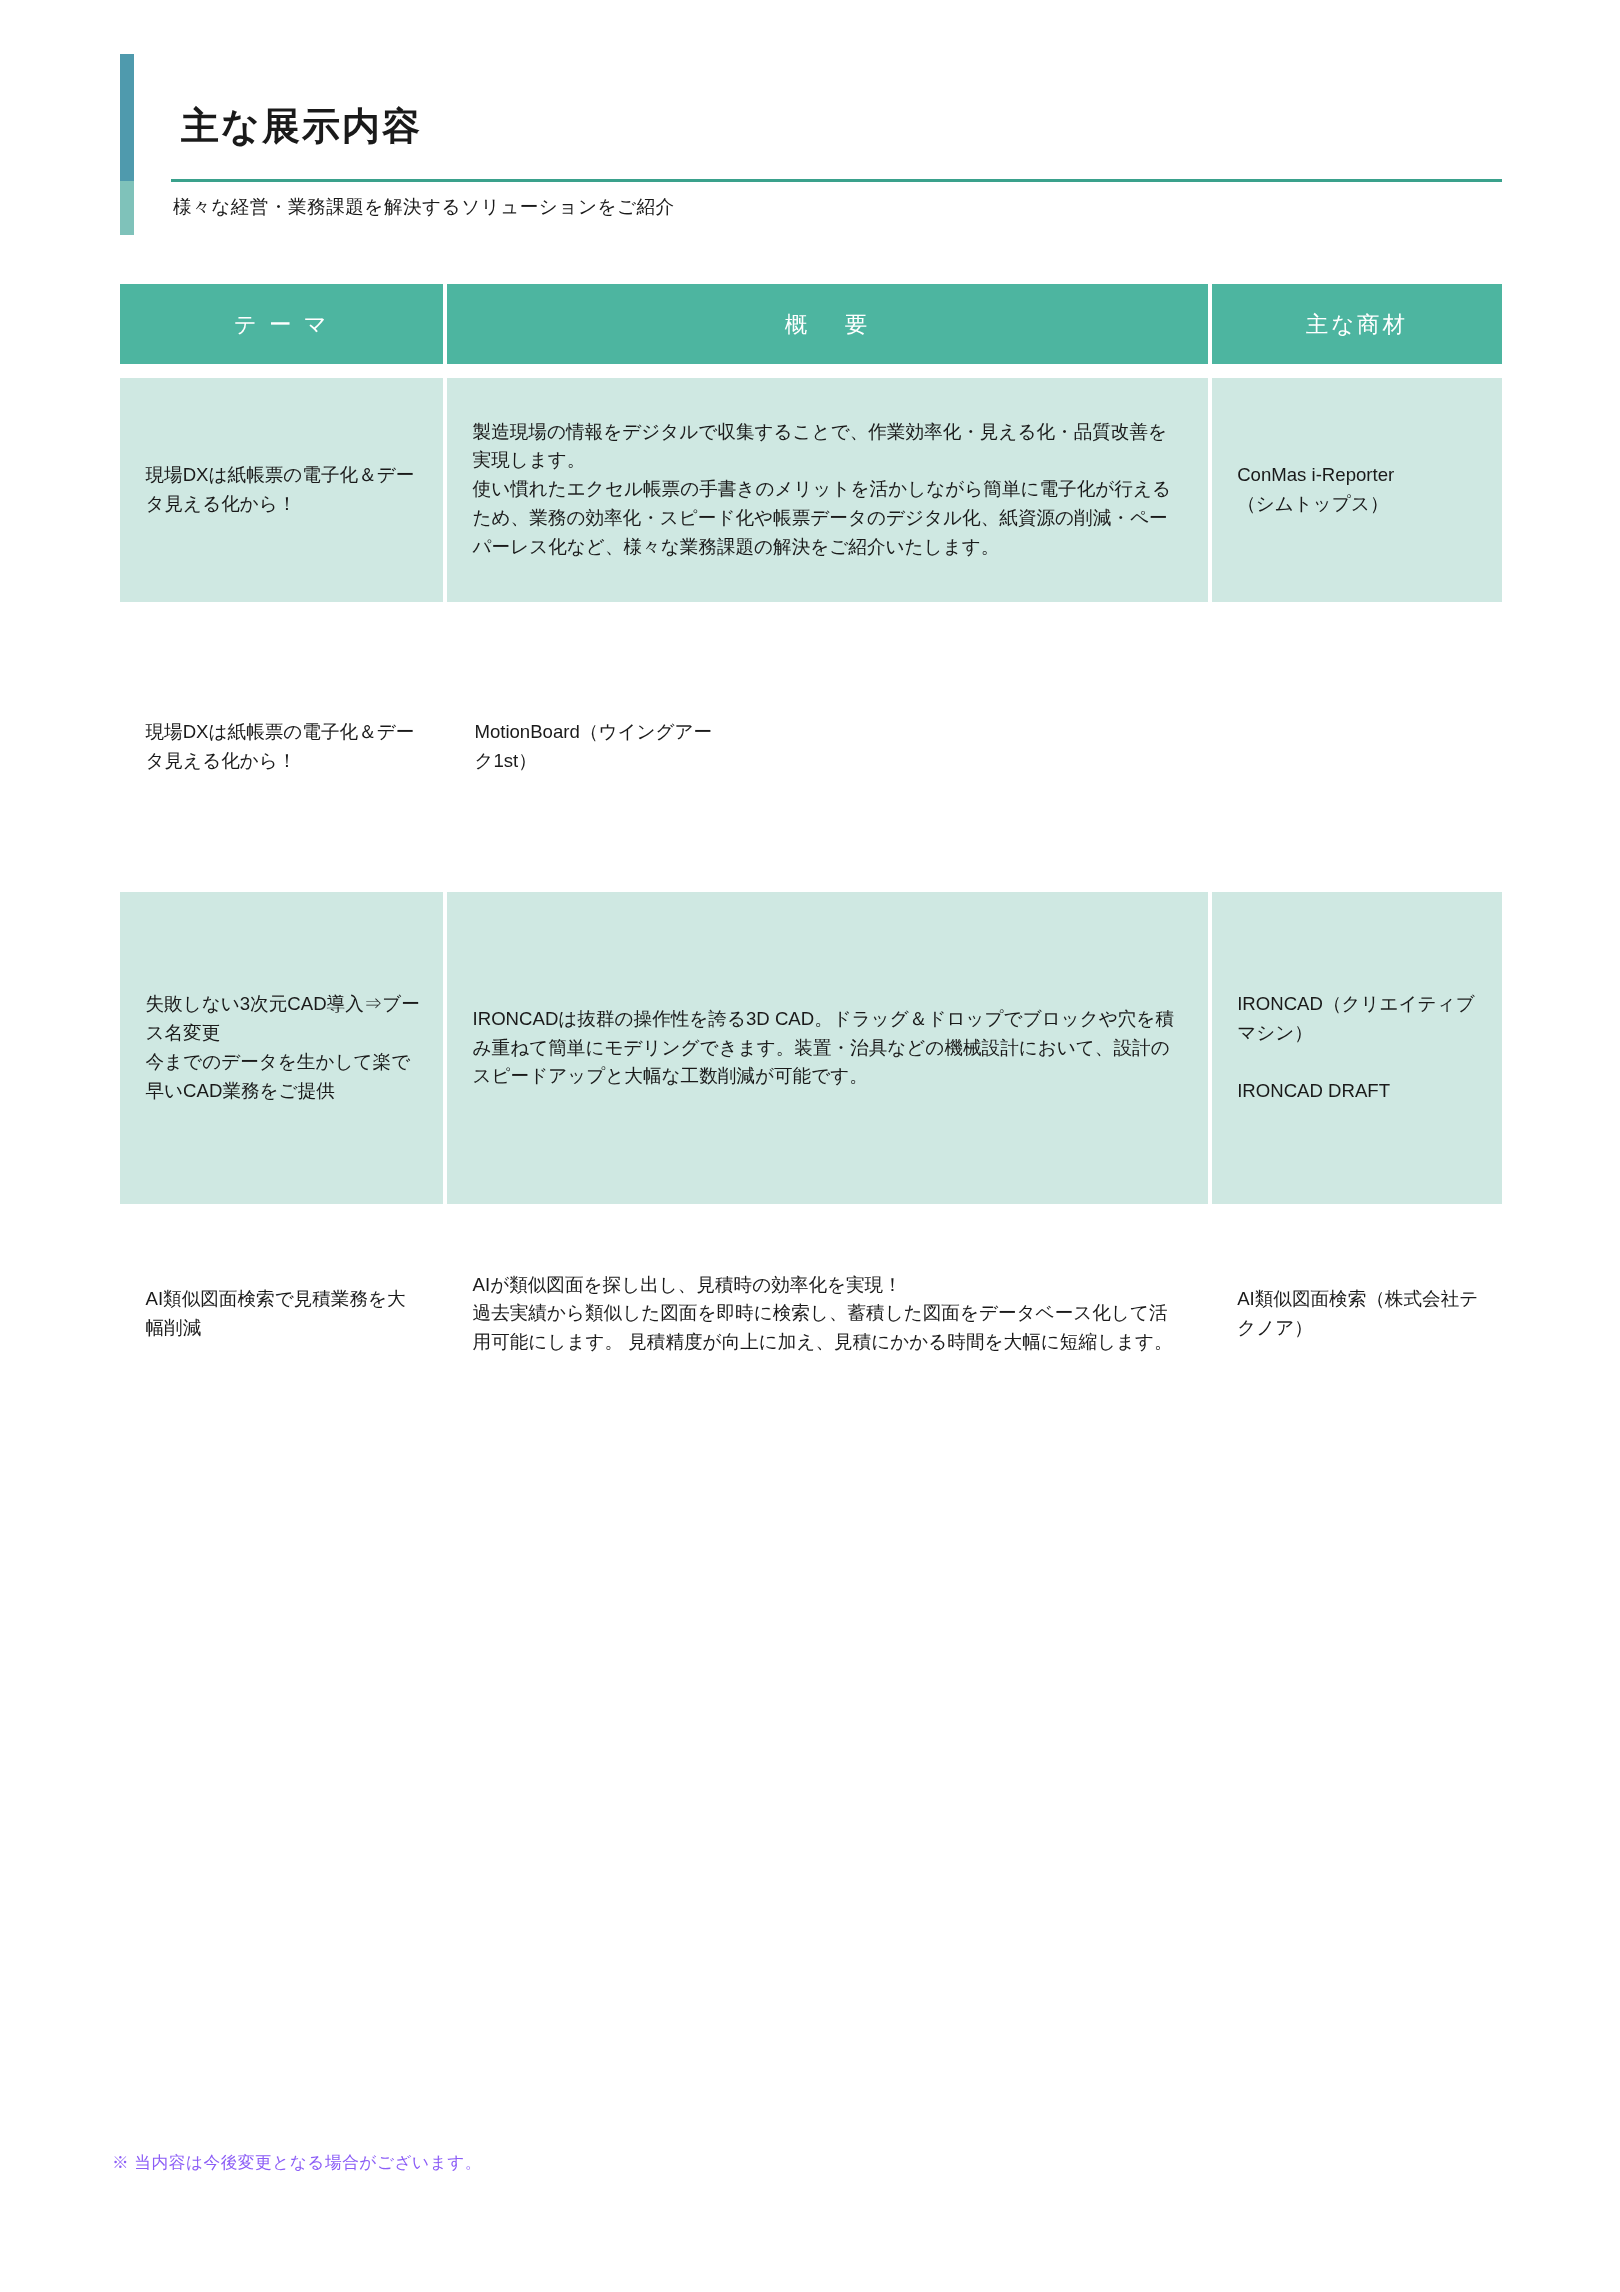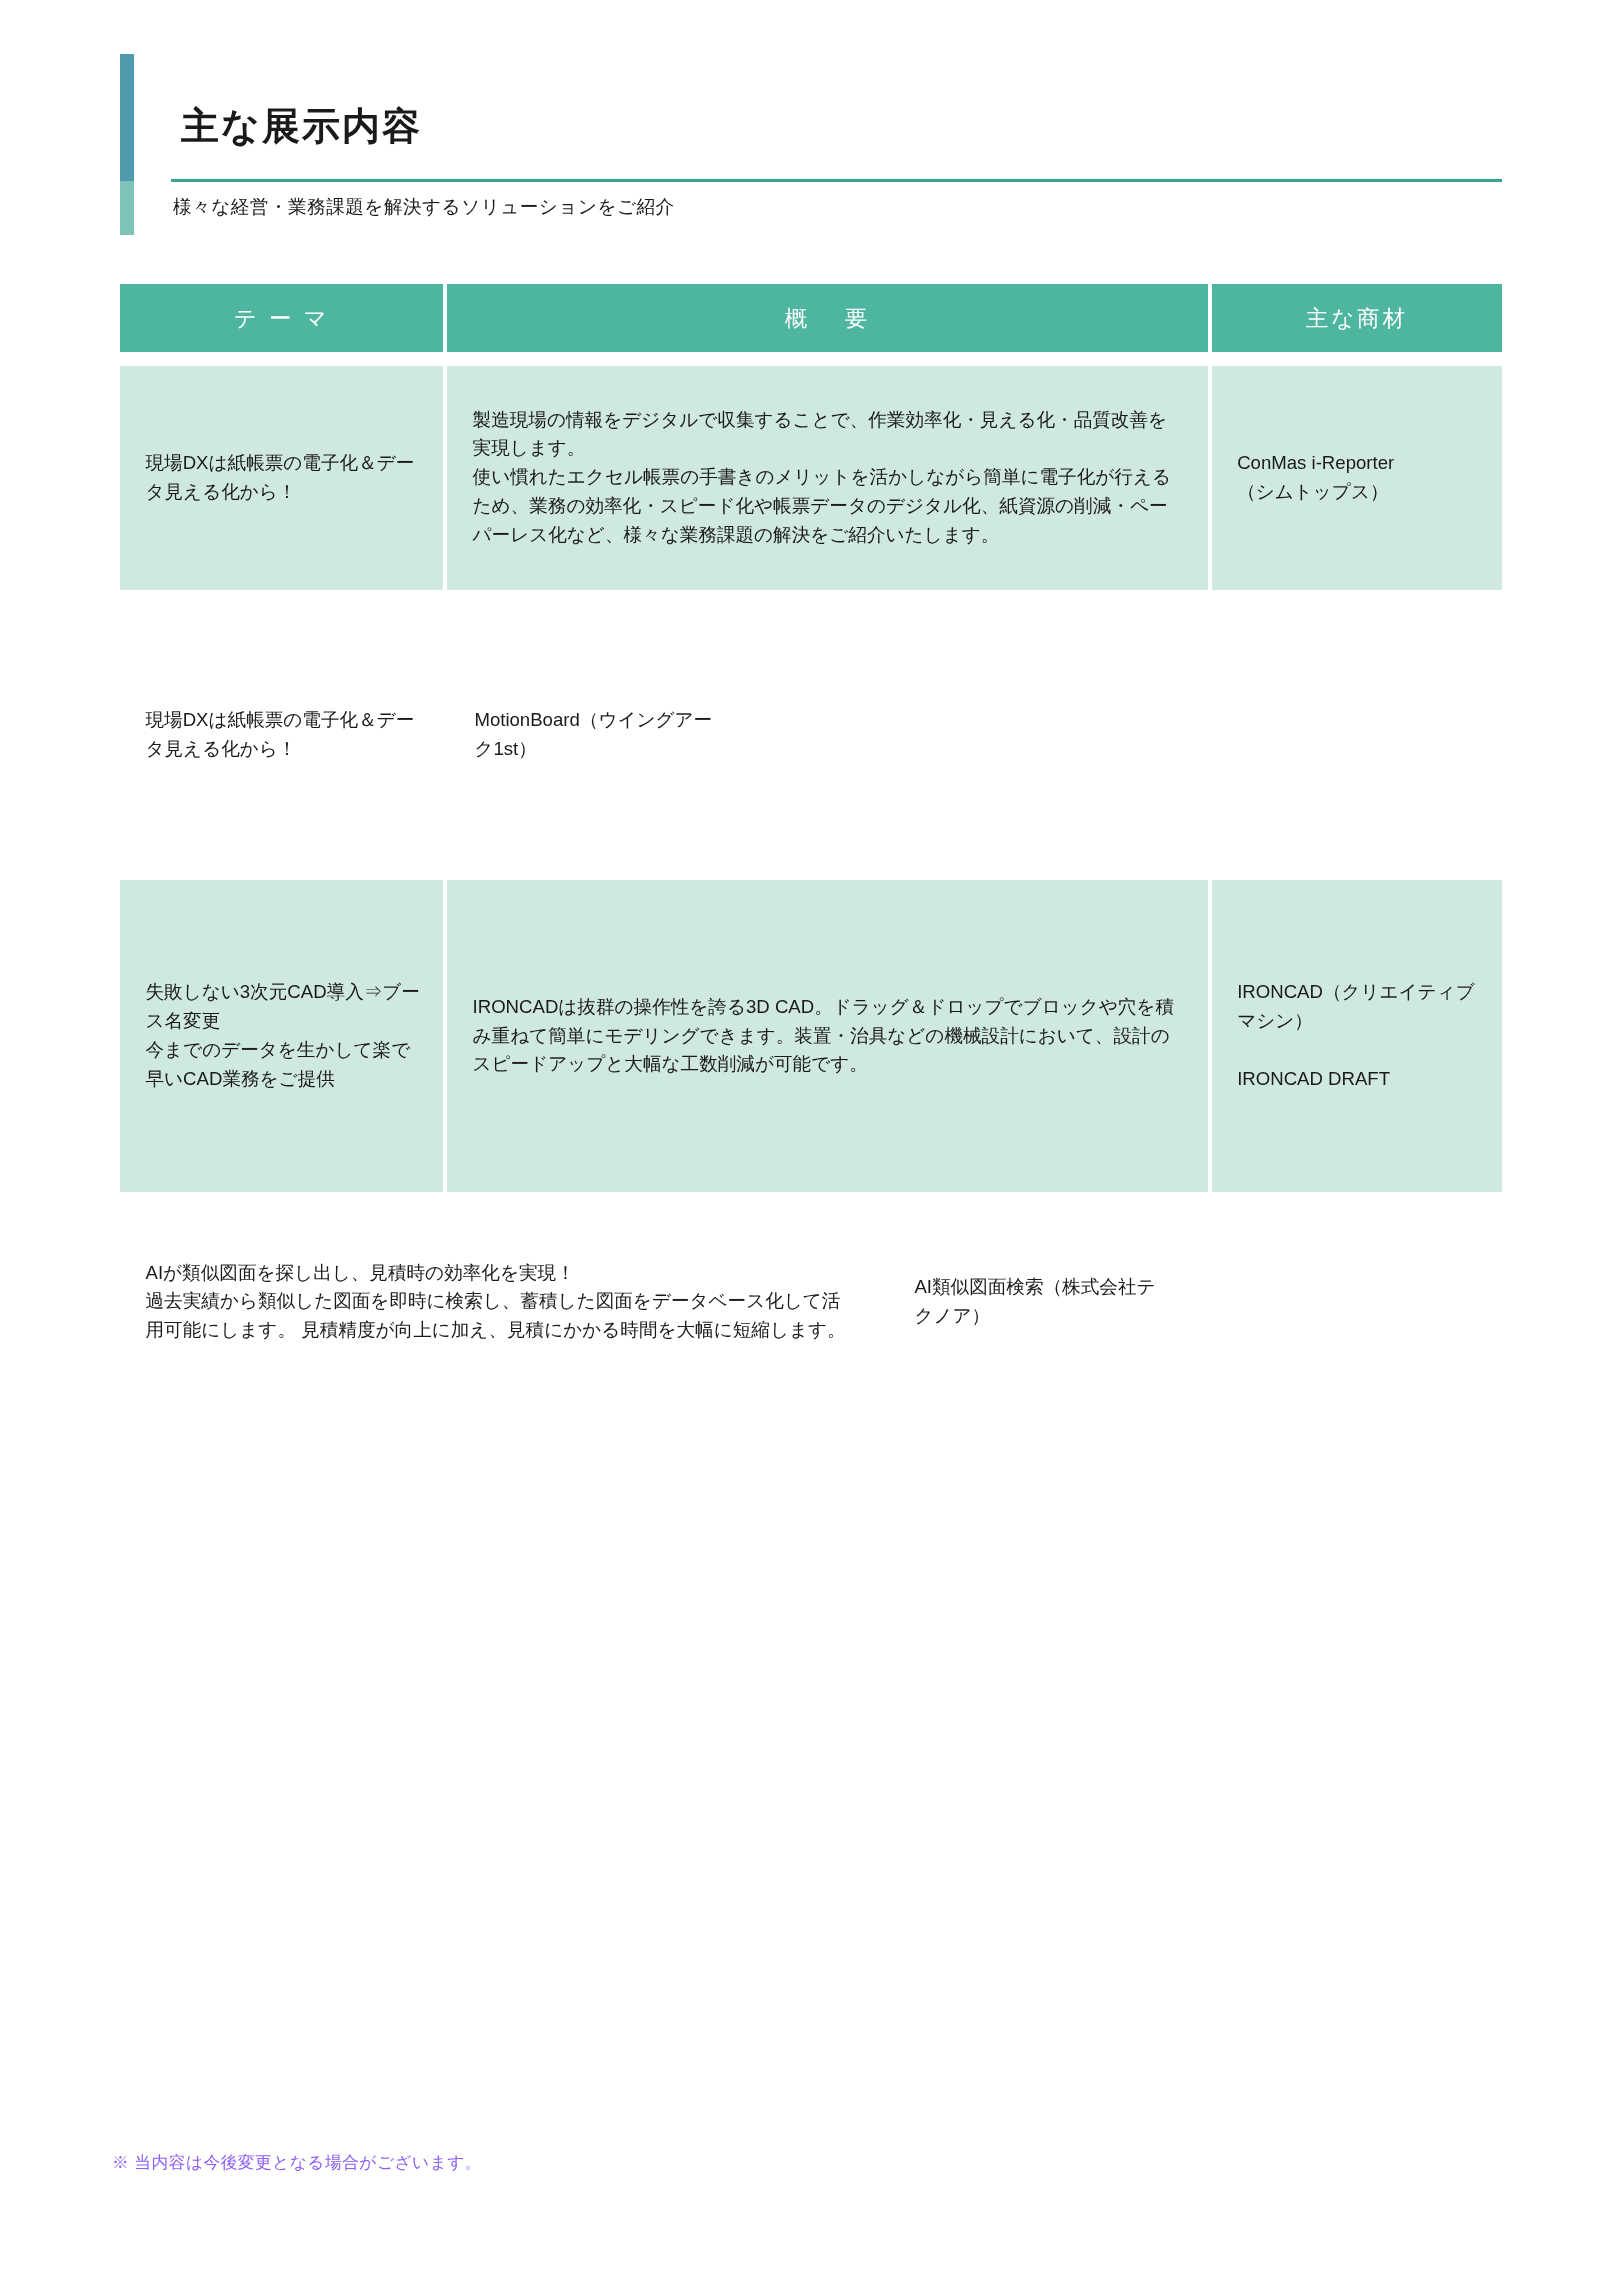--- a/index.html
+++ b/index.html
@@ -85,21 +85,21 @@
   .cell {
     box-sizing: border-box;
   }
   .col-theme   { width: 325px; }
   .col-outline { width: 765px; }
   .col-product { width: 292px; }
 
   .head-row .cell {
     background: #4db5a0;
     color: #ffffff;
-    height: 68px;
+    height: 80px;
     display: flex;
     align-items: center;
     justify-content: center;
     font-size: 22.5px;
     letter-spacing: 2.9px;
   }
   .head-row .col-theme { margin-right: 3.9px; }
   .head-row .col-outline { margin-right: 3.9px; }
 
   .body-row {
@@ -201,20 +201,23 @@
         <div class="cell-inner">IRONCADは抜群の操作性を誇る3D CAD。ドラッグ＆ドロップでブロックや穴を積み重ねて簡単にモデリングできます。装置・治具などの機械設計において、設計のスピードアップと大幅な工数削減が可能です。</div>
       </div>
       <div class="cell col-product cell-product tint v-center">
         <div class="cell-inner">IRONCAD（クリエイティブマシン）
 
 IRONCAD DRAFT</div>
       </div>
     </div>
 
     <div class="row body-row r4">
+      <div class="cell col-theme cell-theme plain v-center">
+        <div class="cell-inner">AI類似図面検索で見積業務を大幅削減</div>
+      </div>
       <div class="cell col-outline cell-outline plain v-center">
         <div class="cell-inner">AIが類似図面を探し出し、見積時の効率化を実現！
 過去実績から類似した図面を即時に検索し、蓄積した図面をデータベース化して活用可能にします。 見積精度が向上に加え、見積にかかる時間を大幅に短縮します。</div>
       </div>
       <div class="cell col-product cell-product plain v-center">
         <div class="cell-inner">AI類似図面検索（株式会社テクノア）</div>
       </div>
     </div>
 
   </div>

